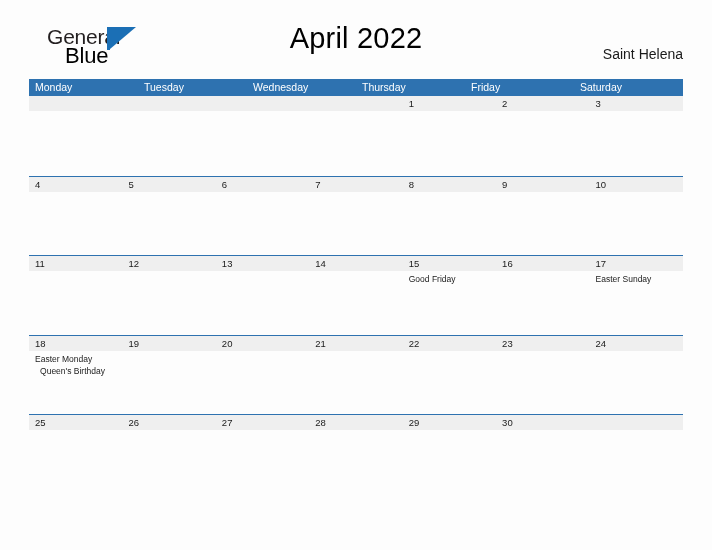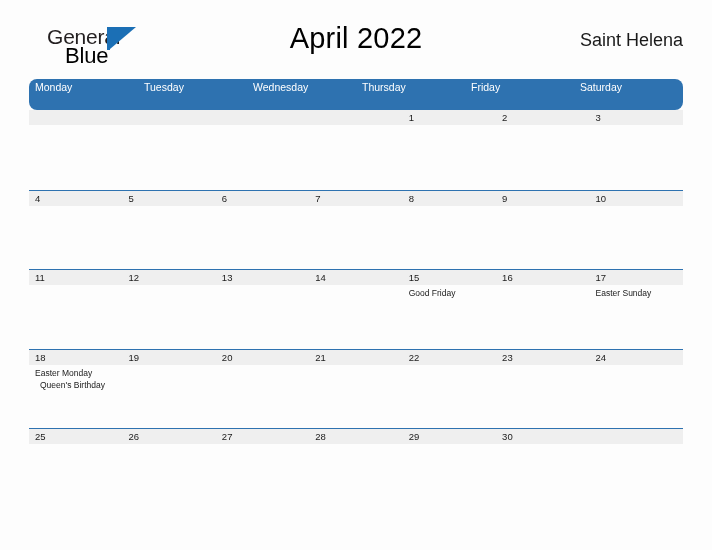--- a/index.html
+++ b/index.html
@@ -92,40 +92,39 @@
     font-size: 29px;
     color: #000000;
     font-family: "Liberation Sans", sans-serif;
     font-weight: normal;
     letter-spacing: 0.2px;
   }
 
   .cal-location {
     position: absolute;
     right: 0;
-    top: 8px;
-    font-size: 18px;
+    top: 24px;
+    font-size: 14px;
     color: #1a1a1a;
     font-family: "Liberation Sans", sans-serif;
     white-space: nowrap;
   }
 
   
   .calendar {
     position: absolute;
     left: 29px;
     top: 79px;
     width: 654px;
   }
 
   .weekdays {
     display: flex;
     background: #2e72b0;
-    height: 31px;
-    border-radius: 8px;
+    height: 17px;
   }
   .weekday {
     flex: 1 1 0;
     color: #ffffff;
     font-size: 10.5px;
     line-height: 17px;
     padding-left: 6px;
     box-sizing: border-box;
     font-family: "Liberation Sans", sans-serif;
     overflow: hidden;
@@ -152,20 +151,21 @@
     box-sizing: border-box;
     padding-left: 6px;
     font-size: 9.5px;
     line-height: 15px;
     color: #1a1a1a;
     font-family: "Liberation Sans", sans-serif;
   }
   .week .eventstrip {
     display: flex;
     height: 46px;
+    justify-content: flex-end;
   }
   .week .eventcell {
     flex: 1 1 0;
     box-sizing: border-box;
     padding: 2px 4px 0 6px;
     font-size: 8.5px;
     line-height: 12px;
     color: #1a1a1a;
     font-family: "Liberation Sans", sans-serif;
   }

